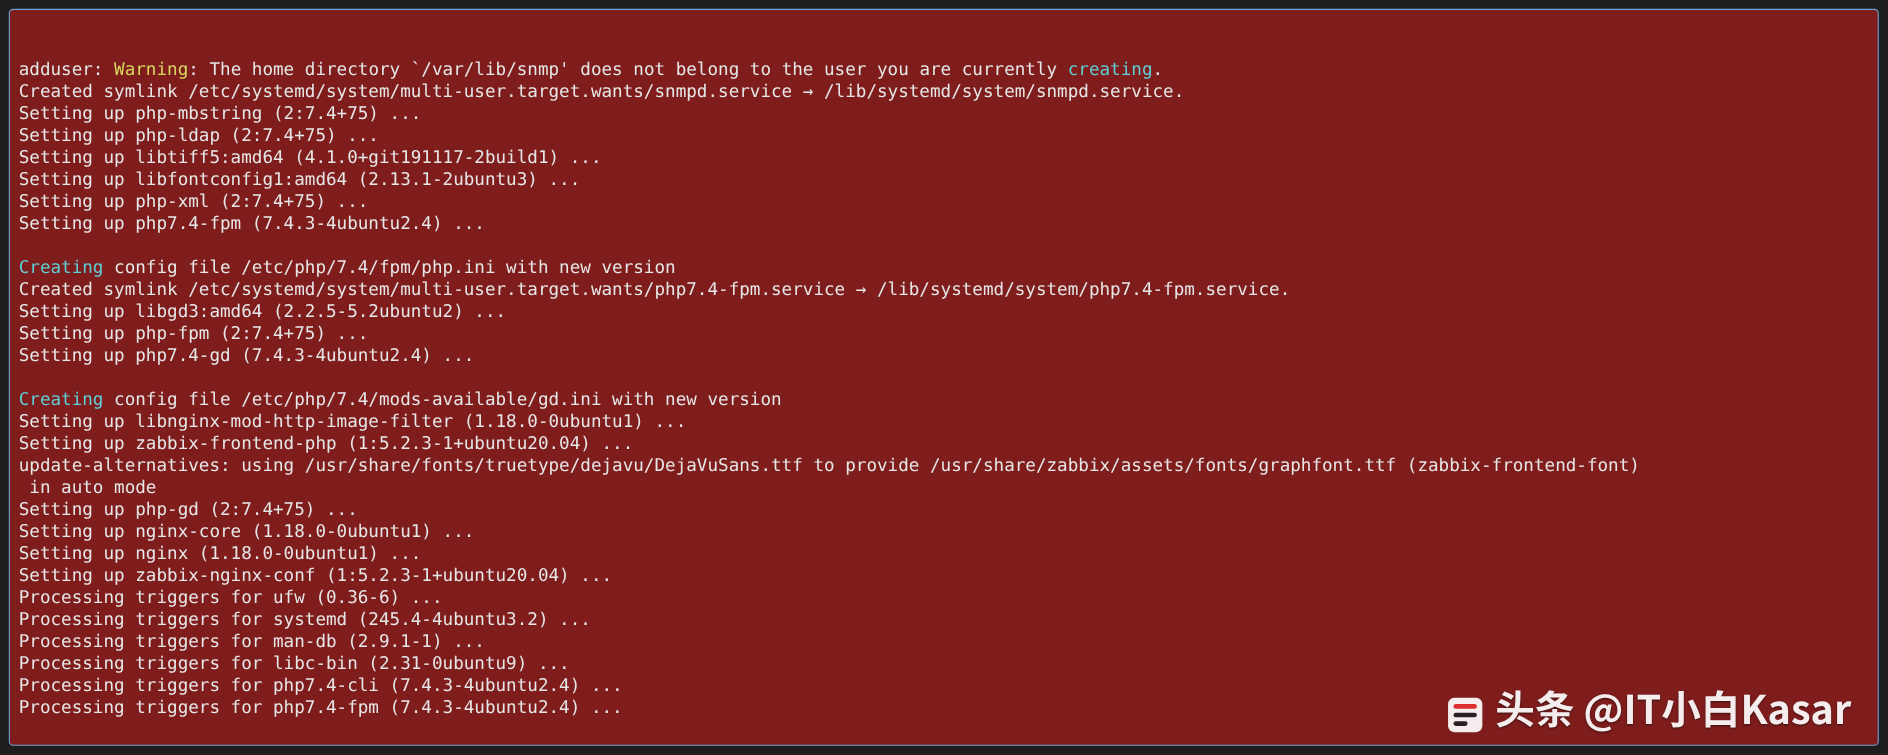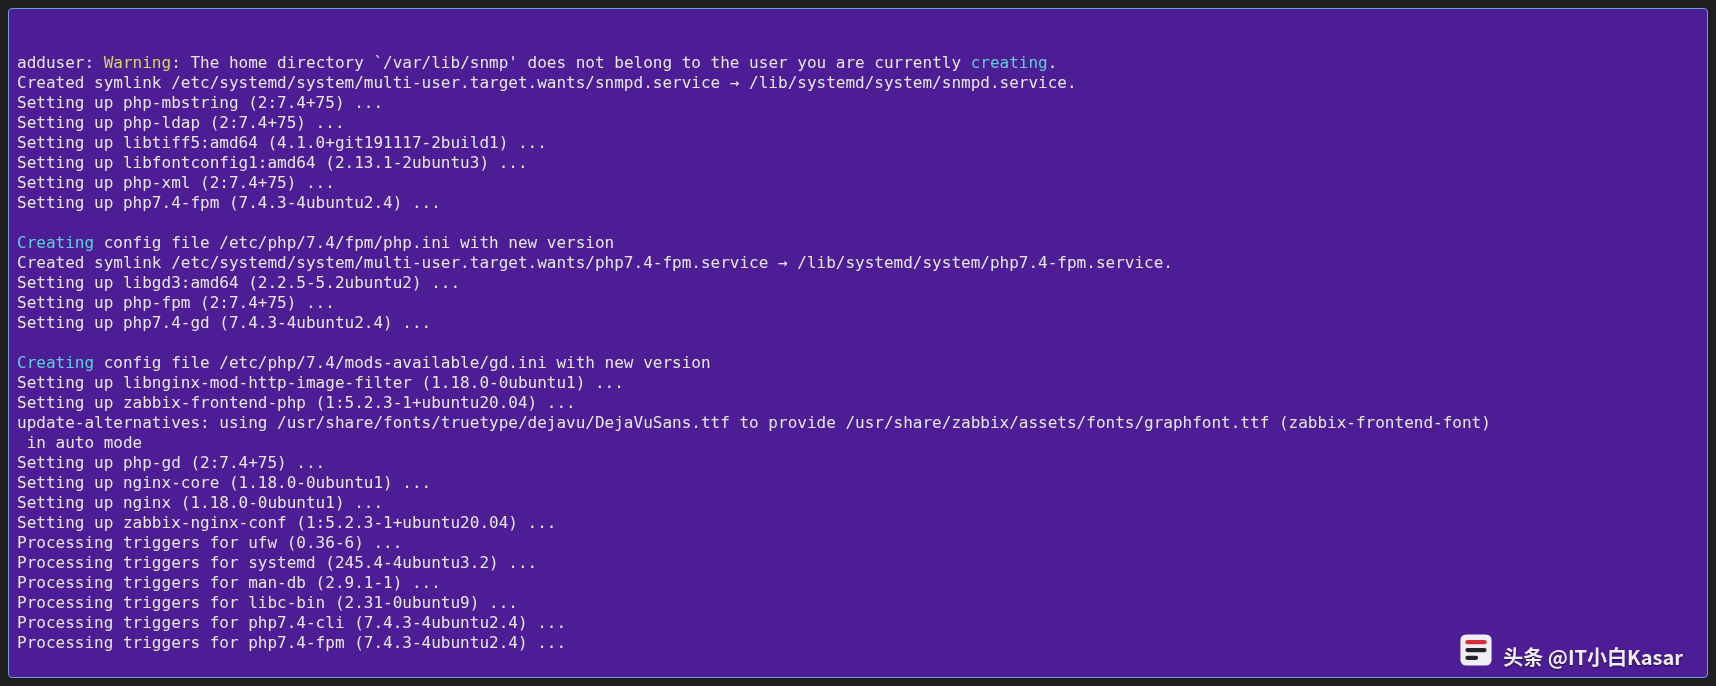--- a/index.html
+++ b/index.html
@@ -7,21 +7,21 @@
     padding: 0;
     width: 1716px;
     height: 686px;
     background: #1e1e1e;
     overflow: hidden;
   }
   .terminal {
     width: 1700px;
     height: 670px;
     margin: 8px;
-    background: #4c1d95;
+    background: #7f1d1d;
     border: 1px solid #6ea0d8;
     border-radius: 4px;
     box-sizing: border-box;
     padding: 4px 8px;
     font-family: "DejaVu Sans Mono", "Consolas", "Menlo", monospace;
     font-size: 16px;
     line-height: 20px;
     color: #e6e6e6;
     white-space: pre;
     overflow: hidden;
@@ -29,26 +29,26 @@
   }
   .line { white-space: pre; }
   .yellow { color: #d7d75f; }
   .cyan   { color: #5fcfd7; }
   .watermark {
     position: absolute;
     right: 24px;
     bottom: 10px;
     color: #ffffff;
     font-family: "PingFang SC", "Microsoft YaHei", "Noto Sans CJK SC", sans-serif;
-    font-size: 20px;
+    font-size: 36px;
     font-weight: 700;
     opacity: 0.92;
     text-shadow: 0 1px 2px rgba(0,0,0,.6);
     display: flex;
-    align-items: flex-end;
+    align-items: flex-start;
     gap: 10px;
     pointer-events: none;
   }
   .watermark svg { width: 34px; height: 34px; }
 </style>
 </head>
 <body>
 
 <div class="terminal">
   <div id="terminal-lines"><div class="line"><span>adduser: </span><span class="yellow">Warning</span><span>: The home directory `/var/lib/snmp' does not belong to the user you are currently </span><span class="cyan">creating</span><span>.</span></div><div class="line"><span>Created symlink /etc/systemd/system/multi-user.target.wants/snmpd.service → /lib/systemd/system/snmpd.service.</span></div><div class="line"><span>Setting up php-mbstring (2:7.4+75) ...</span></div><div class="line"><span>Setting up php-ldap (2:7.4+75) ...</span></div><div class="line"><span>Setting up libtiff5:amd64 (4.1.0+git191117-2build1) ...</span></div><div class="line"><span>Setting up libfontconfig1:amd64 (2.13.1-2ubuntu3) ...</span></div><div class="line"><span>Setting up php-xml (2:7.4+75) ...</span></div><div class="line"><span>Setting up php7.4-fpm (7.4.3-4ubuntu2.4) ...</span></div><div class="line">&nbsp;</div><div class="line"><span class="cyan">Creating</span><span> config file /etc/php/7.4/fpm/php.ini with new version</span></div><div class="line"><span>Created symlink /etc/systemd/system/multi-user.target.wants/php7.4-fpm.service → /lib/systemd/system/php7.4-fpm.service.</span></div><div class="line"><span>Setting up libgd3:amd64 (2.2.5-5.2ubuntu2) ...</span></div><div class="line"><span>Setting up php-fpm (2:7.4+75) ...</span></div><div class="line"><span>Setting up php7.4-gd (7.4.3-4ubuntu2.4) ...</span></div><div class="line">&nbsp;</div><div class="line"><span class="cyan">Creating</span><span> config file /etc/php/7.4/mods-available/gd.ini with new version</span></div><div class="line"><span>Setting up libnginx-mod-http-image-filter (1.18.0-0ubuntu1) ...</span></div><div class="line"><span>Setting up zabbix-frontend-php (1:5.2.3-1+ubuntu20.04) ...</span></div><div class="line"><span>update-alternatives: using /usr/share/fonts/truetype/dejavu/DejaVuSans.ttf to provide /usr/share/zabbix/assets/fonts/graphfont.ttf (zabbix-frontend-font)</span></div><div class="line"><span> in auto mode</span></div><div class="line"><span>Setting up php-gd (2:7.4+75) ...</span></div><div class="line"><span>Setting up nginx-core (1.18.0-0ubuntu1) ...</span></div><div class="line"><span>Setting up nginx (1.18.0-0ubuntu1) ...</span></div><div class="line"><span>Setting up zabbix-nginx-conf (1:5.2.3-1+ubuntu20.04) ...</span></div><div class="line"><span>Processing triggers for ufw (0.36-6) ...</span></div><div class="line"><span>Processing triggers for systemd (245.4-4ubuntu3.2) ...</span></div><div class="line"><span>Processing triggers for man-db (2.9.1-1) ...</span></div><div class="line"><span>Processing triggers for libc-bin (2.31-0ubuntu9) ...</span></div><div class="line"><span>Processing triggers for php7.4-cli (7.4.3-4ubuntu2.4) ...</span></div><div class="line"><span>Processing triggers for php7.4-fpm (7.4.3-4ubuntu2.4) ...</span></div></div>

